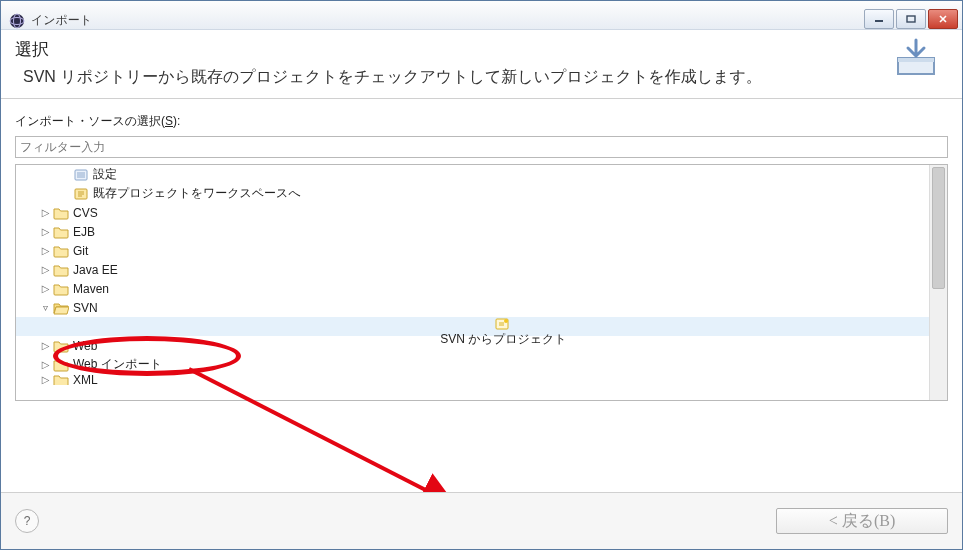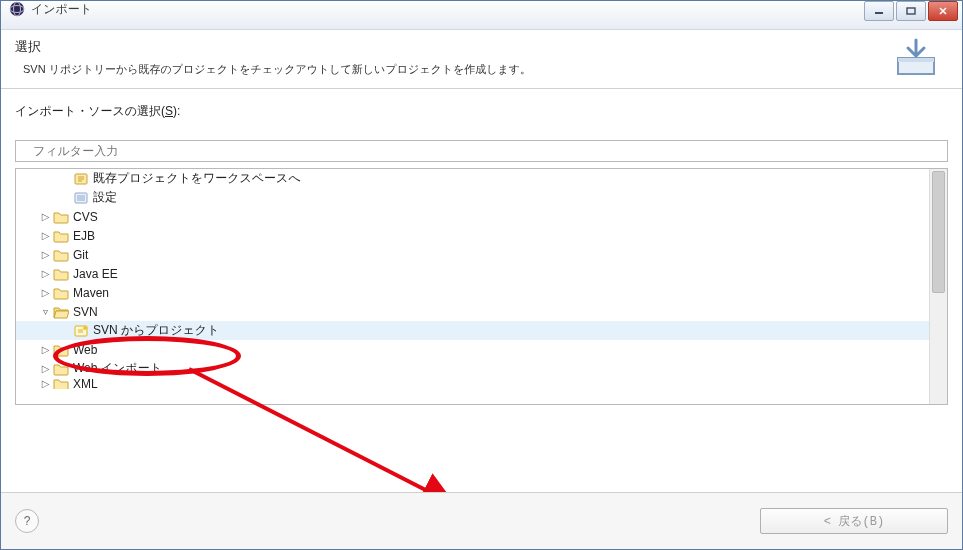--- a/index.html
+++ b/index.html
@@ -1,45 +1,45 @@
 <!DOCTYPE html>
 <html><head>
 <meta charset="utf-8">
 <style>
 html,body{margin:0;padding:0;font-family:"Meiryo UI","MS UI Gothic",sans-serif;font-size:12px;color:#222;background:#fff}
 .window{width:963px;height:550px;border:1px solid #5a7aa0;box-sizing:border-box;position:relative;background:#fff;overflow:hidden}
-.titlebar{height:28px;background:linear-gradient(#fdfdfd,#e8edf4);display:flex;align-items:flex-start;padding:0 4px;border-bottom:1px solid #cfd8e4}
+.titlebar{height:28px;background:linear-gradient(#fdfdfd,#e8edf4);display:flex;align-items:flex-end;padding:0 4px;border-bottom:1px solid #cfd8e4}
 .titlebar .app-icon{width:16px;height:16px;margin:0 6px 0 4px}
 .titlebar .title{flex:1;color:#3b3b3b;font-size:12px}
 .winbtns{display:flex;gap:2px}
 .winbtn{width:28px;height:18px;border:1px solid #9aa9bd;border-radius:2px;background:linear-gradient(#f7fafe,#d7e1ee);display:flex;align-items:center;justify-content:center;font-size:10px;color:#3a4a60;cursor:default}
 .winbtn.close{background:linear-gradient(#e98b7e,#c9402f);border-color:#a33525;color:#fff}
 .header{padding:8px 14px 10px 14px;border-bottom:1px solid #d0d0d0;display:flex;align-items:flex-start;background:#fff}
 .header-left{flex:1}
-.header-title{font-size:13px;margin-bottom:6px}
-.header-desc{font-size:11px;color:#333;margin-left:8px}
+.header-title{font-size:17px;margin-bottom:6px}
+.header-desc{font-size:16px;color:#333;margin-left:8px}
 .header-icon{width:52px;height:40px;margin-right:6px}
 .body{padding:14px 14px 0 14px}
-.src-label{margin-bottom:20px}
+.src-label{margin-bottom:6px}
 .src-label u{text-decoration:underline}
-.filter-input{width:100%;box-sizing:border-box;border:1px solid #b9b9b9;height:22px;padding:2px 17px;color:#b91c1c;background:#fff;font-family:inherit;font-size:12px;margin-bottom:6px}
+.filter-input{width:100%;box-sizing:border-box;border:1px solid #b9b9b9;height:22px;padding:2px 4px;color:#b91c1c;background:#fff;font-family:inherit;font-size:12px;margin-bottom:6px}
 .tree-wrap{border:1px solid #b9b9b9;height:235px;overflow:hidden;position:relative;background:#fff}
 .tree{position:absolute;inset:0;overflow:hidden}
 .tree-scrollbar{position:absolute;right:0;top:0;bottom:0;width:17px;background:#f0f0f0;border-left:1px solid #dcdcdc}
 .tree-scrollbar .thumb{position:absolute;left:2px;right:2px;top:2px;height:120px;background:#cdcdcd;border:1px solid #b8b8b8;border-radius:2px}
 .tree-row{display:flex;align-items:center;height:19px;padding-left:8px;white-space:nowrap}
 .tw{display:inline-block;width:11px;text-align:center;color:#6b6b6b;font-size:10px;margin-right:2px}
 .icon-folder,.icon-leaf,.icon-set{display:inline-block;width:16px;height:14px;margin-right:4px;vertical-align:middle}
 .tree-label{font-size:12px}
 .sel{background:#e5f1fb}
 .circle{position:absolute;border:5px solid #e30613;border-radius:50%;pointer-events:none}
 .arrow-svg{position:absolute;pointer-events:none}
 .buttonbar{position:absolute;left:0;right:0;bottom:0;height:56px;border-top:1px solid #d0d0d0;background:#f6f6f6;display:flex;align-items:center;padding:0 14px;gap:12px}
 .help-icon{width:22px;height:22px;border:1px solid #b8b8b8;border-radius:50%;display:flex;align-items:center;justify-content:center;color:#6a6a6a;background:#fafafa;margin-right:auto}
-.btn{width:188px;height:26px;border:1px solid #b0b0b0;background:linear-gradient(#fdfdfd,#eee);border-radius:2px;font-family:Liberation Mono, monospace;font-size:12px;cursor:default}
+.btn{width:172px;height:26px;border:1px solid #b0b0b0;background:linear-gradient(#fdfdfd,#eee);border-radius:2px;font-family:Liberation Serif, serif;font-size:16px;cursor:default}
 .btn.default{border:1px solid #5a7fb8;outline:1px dotted #777;outline-offset:-4px;background:linear-gradient(#fefeff,#e6efff)}
 .btn:disabled{color:#9a9a9a}
 </style>
 </head>
 <body>
 
 <div class="window">
   <div class="titlebar">
     <svg class="app-icon" viewBox="0 0 16 16">
         <circle cx="8" cy="8" r="7" fill="#2c2a4a"></circle>
@@ -81,33 +81,33 @@
   <div class="body">
     <div class="src-label">
       <span>インポート・ソースの選択(</span><u>S</u><span>):</span>
     </div>
     <input class="filter-input" placeholder="フィルター入力" style="">
     <div class="tree-wrap">
       <div class="tree" id="tree">
           <div class="tree-row" style="padding-left: 44px;">
             <span class="tw"></span>
             <span class="icon-folder"><svg width="16" height="14" viewBox="0 0 16 14">
+                <rect x="2" y="2" width="12" height="10" rx="1" fill="#eaf1fb" stroke="#8ea9cc"></rect>
+                <path d="M4 5 h8 M4 7 h8 M4 9 h8" stroke="#8ea9cc"></path>
+              </svg></span>
+            <span class="tree-label">設定</span>
+          </div>
+          <div class="tree-row" style="padding-left: 44px;">
+            <span class="tw"></span>
+            <span class="icon-folder"><svg width="16" height="14" viewBox="0 0 16 14">
                 <rect x="2" y="2" width="12" height="10" rx="1" fill="#fce9a8" stroke="#c9a437"></rect>
                 <path d="M5 5 h6 M5 7 h6 M5 9 h4" stroke="#c9a437"></path>
               </svg></span>
             <span class="tree-label">既存プロジェクトをワークスペースへ</span>
           </div>
-          <div class="tree-row" style="padding-left: 44px;">
-            <span class="tw"></span>
-            <span class="icon-folder"><svg width="16" height="14" viewBox="0 0 16 14">
-                <rect x="2" y="2" width="12" height="10" rx="1" fill="#eaf1fb" stroke="#8ea9cc"></rect>
-                <path d="M4 5 h8 M4 7 h8 M4 9 h8" stroke="#8ea9cc"></path>
-              </svg></span>
-            <span class="tree-label">設定</span>
-          </div>
           <div class="tree-row" style="padding-left: 24px;">
             <span class="tw">▷</span>
             <span class="icon-folder"><svg width="16" height="14" viewBox="0 0 16 14">
                 <path d="M1 3 h5 l1.5 2 H15 v7 a1 1 0 0 1 -1 1 H2 a1 1 0 0 1 -1 -1 z" fill="#fce9a8" stroke="#c9a437"></path>
               </svg></span>
             <span class="tree-label">CVS</span>
           </div>
           <div class="tree-row" style="padding-left: 24px;">
             <span class="tw">▷</span>
             <span class="icon-folder"><svg width="16" height="14" viewBox="0 0 16 14">
@@ -137,21 +137,21 @@
             <span class="tree-label">Maven</span>
           </div>
           <div class="tree-row" style="padding-left: 24px;">
             <span class="tw">▿</span>
             <span class="icon-folder"><svg width="16" height="14" viewBox="0 0 16 14">
                 <path d="M1 3 h5 l1.5 2 H15 v1 H3 l-2 6 z" fill="#f7dd85" stroke="#c9a437"></path>
                 <path d="M3 6 H16 l-2 7 H1 z" fill="#fce9a8" stroke="#c9a437"></path>
               </svg></span>
             <span class="tree-label">SVN</span>
           </div>
-          <div class="tree-row sel" style="padding-left: 44px;">
+          <div class="tree-row sel" style="padding-left: 44px; flex-direction: column;">
             <span class="tw"></span>
             <span class="icon-folder"><svg width="16" height="14" viewBox="0 0 16 14">
                 <rect x="2" y="2" width="12" height="10" rx="1" fill="#fff7d6" stroke="#d9b424"></rect>
                 <circle cx="12" cy="4" r="2" fill="#f3c623"></circle>
                 <path d="M5 6 h5 M5 8 h5" stroke="#d9b424"></path>
               </svg></span>
             <span class="tree-label">SVN からプロジェクト</span>
           </div>
           <div class="tree-row" style="padding-left: 24px;">
             <span class="tw">▷</span>

